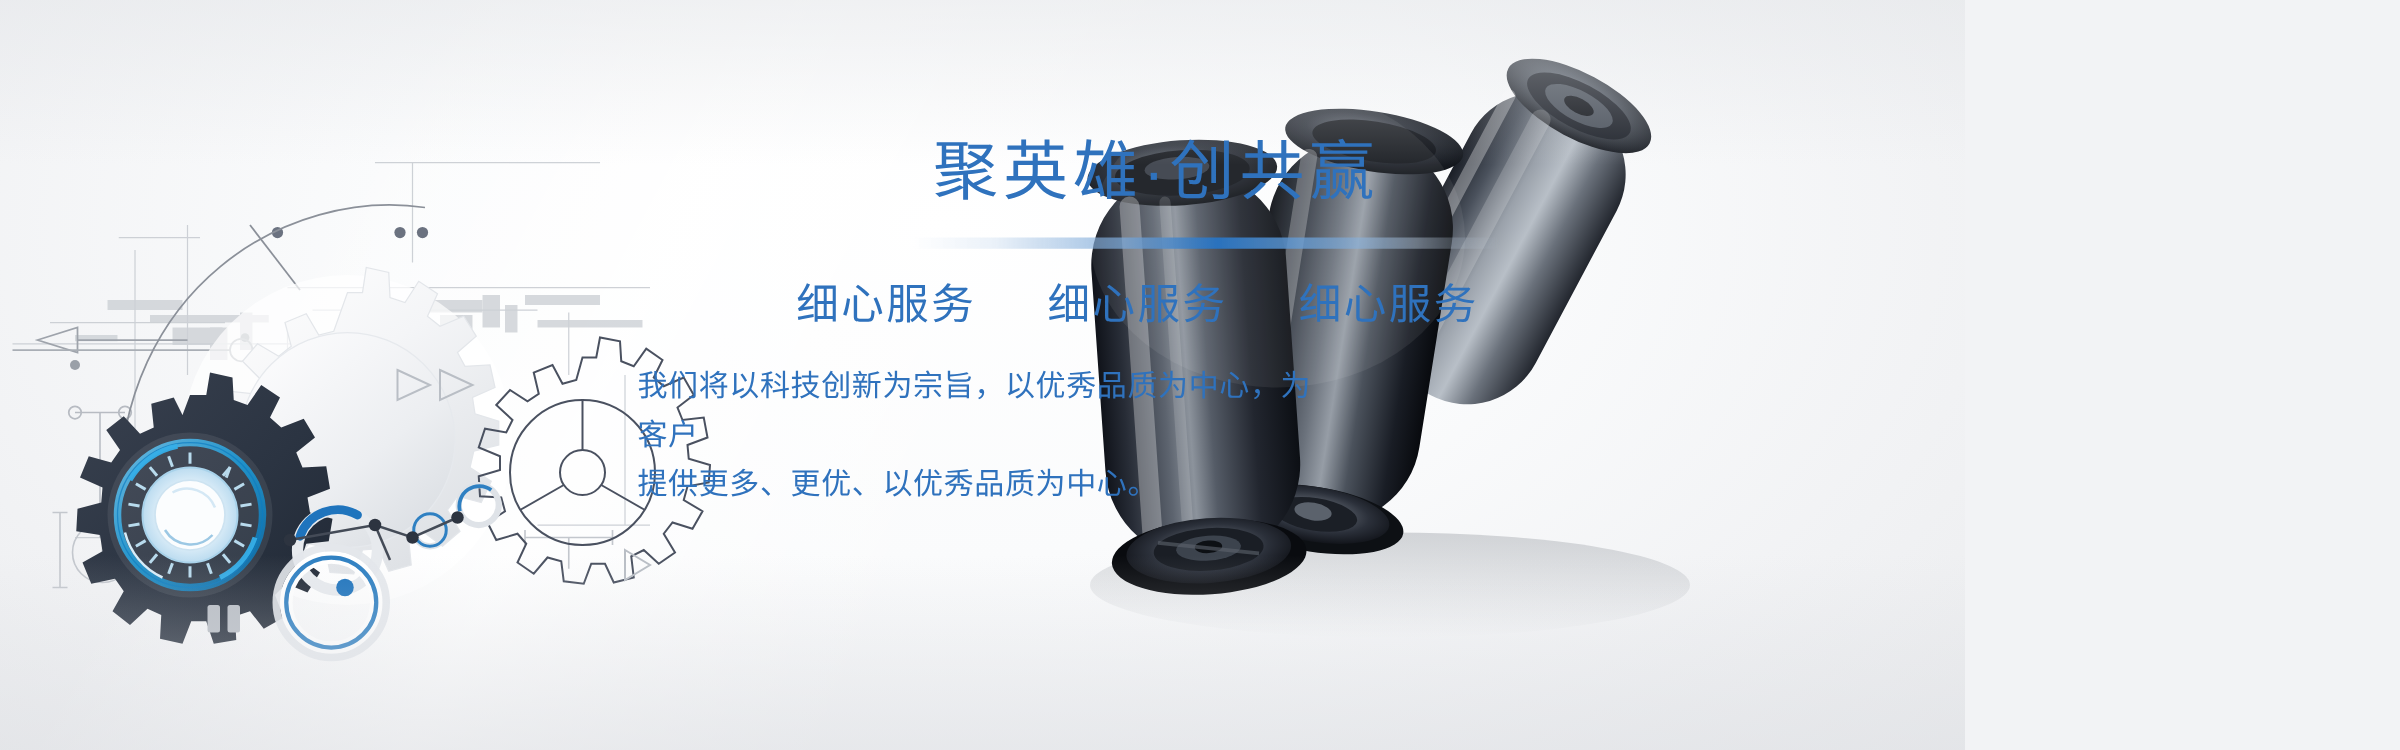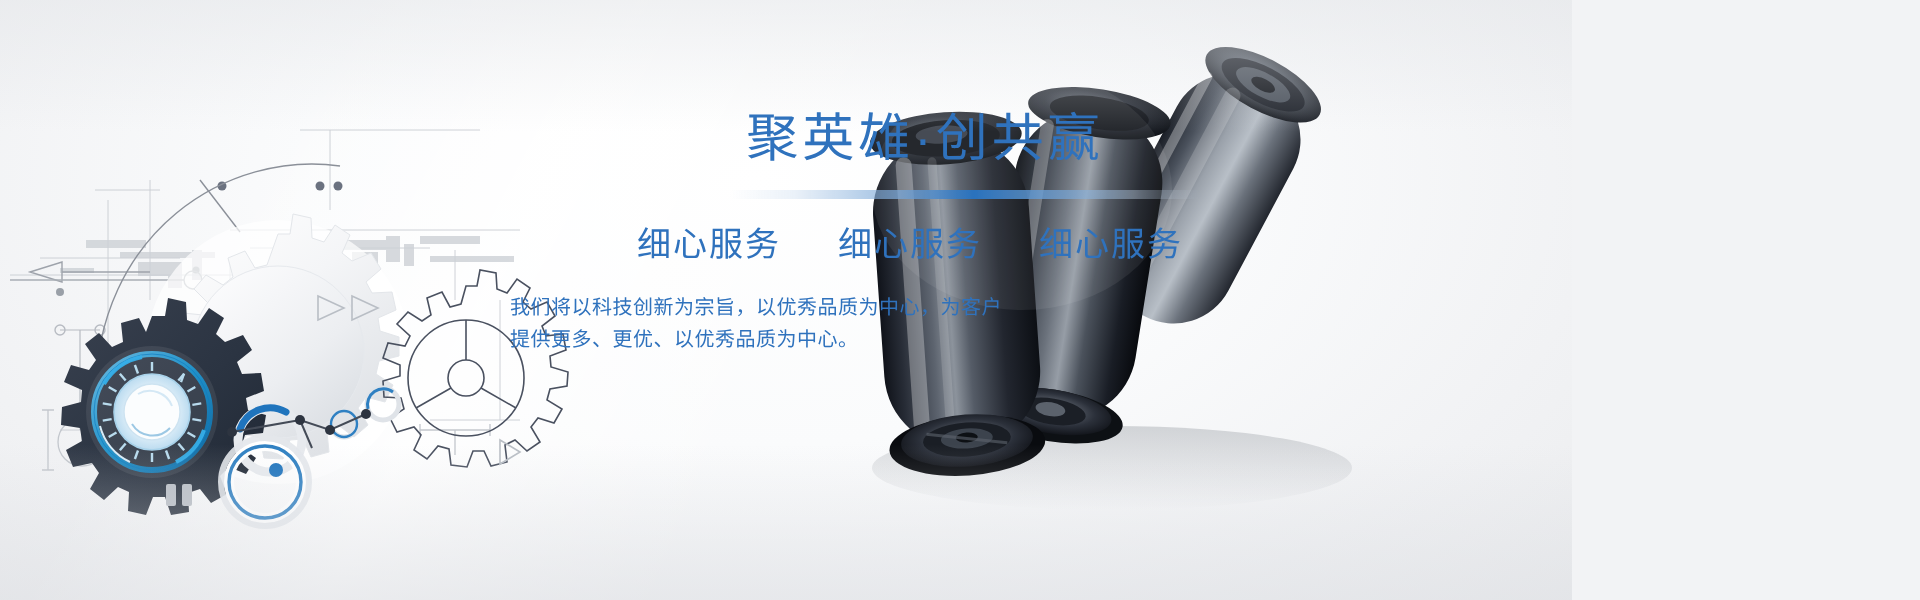--- a/index.html
+++ b/index.html
@@ -60,21 +60,21 @@
   }
   .subline{
     margin:28px 0 0 -60px;
     font-size:34px;line-height:1;letter-spacing:2px;
     color:#2f72bd;white-space:nowrap;text-align:center;
     width:700px;
   }
   .subline .gap{display:inline-block;width:34px;}
   .body-copy{
     margin:30px 0 0 -110px;width:560px;
-    font-size:20px;line-height:1.62;letter-spacing:.5px;
+    font-size:24px;line-height:1.62;letter-spacing:.5px;
     color:#2f72bd;
     font-family:Liberation Serif, serif;
   }
   .body-copy p{margin:0;}
 </style>
 </head>
 <body>
 
 <div class="banner">
 

